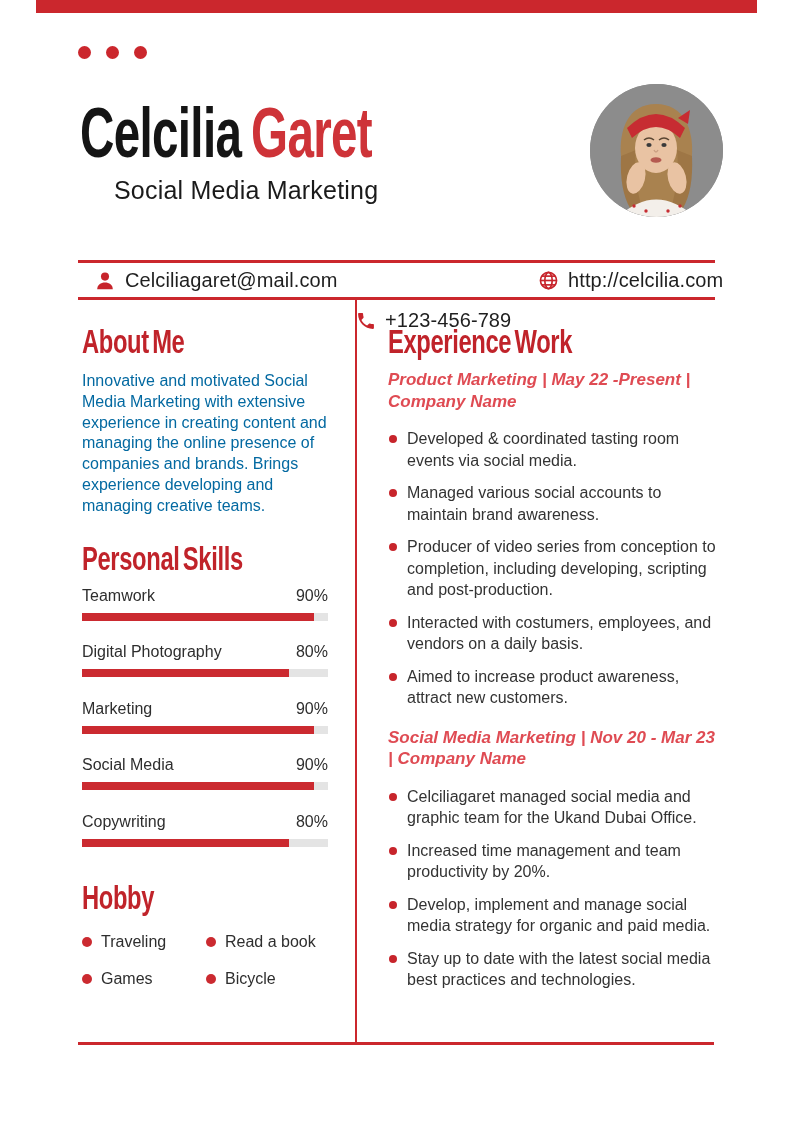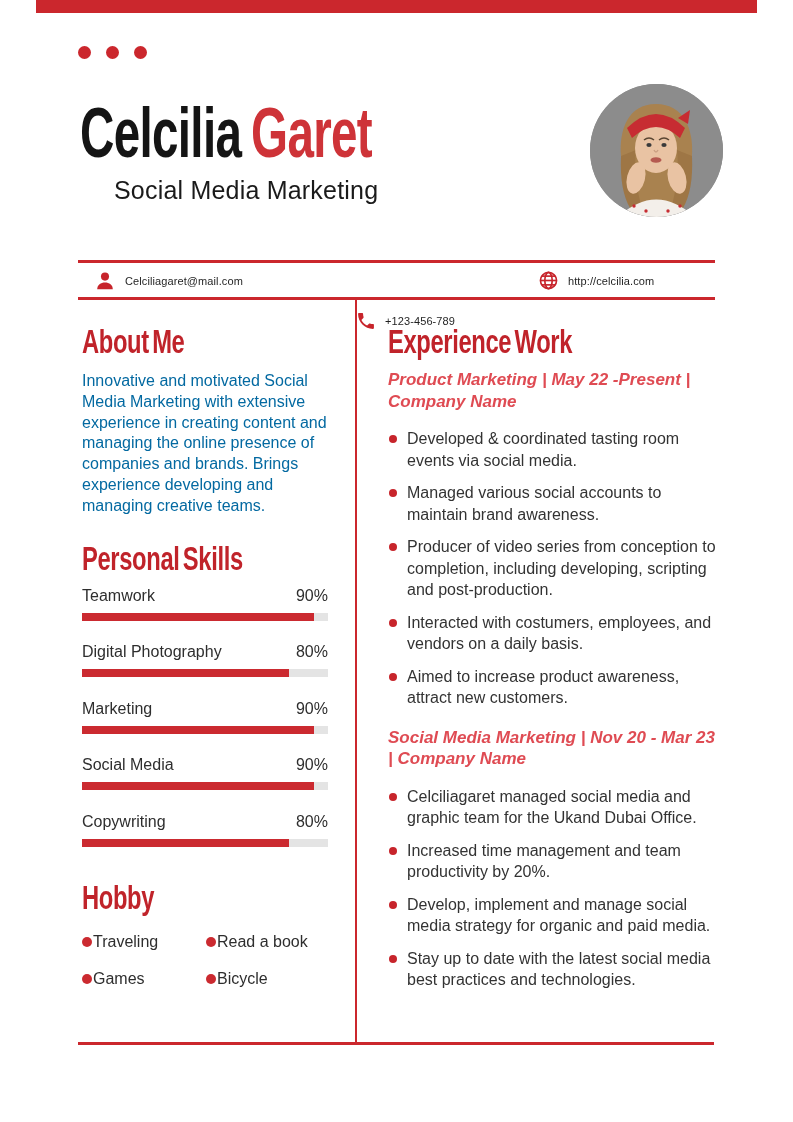--- a/index.html
+++ b/index.html
@@ -23,21 +23,21 @@
   }
   .photo{
     position:absolute;left:590px;top:84px;width:133px;height:133px;border-radius:50%;overflow:hidden;background:#8C8C8C;
   }
   .photo svg{display:block;}
   
   .c-line{position:absolute;left:78px;width:637px;height:3px;background:#CB272D;}
   .c-line.top{top:260px;}
   .c-line.bottom{top:297px;}
   .contact-item{position:absolute;top:266px;height:29px;display:flex;align-items:center;gap:9px;}
-  .contact-item .txt{font-size:11px;font-weight:500;color:#1f1f1f;letter-spacing:.1px;}
+  .contact-item .txt{font-size:20px;font-weight:500;color:#1f1f1f;letter-spacing:.1px;}
   .ci-email{left:94px;} .ci-phone{left:356px;margin-top:40px;} .ci-web{left:538px;}
   .cicon{display:flex;align-items:center;}
   
   .v-divider{position:absolute;left:355px;top:300px;width:2px;height:744px;background:#CB272D;}
   .bottom-line{position:absolute;left:78px;top:1042px;width:636px;height:3px;background:#CB272D;}
   
   .h-red{
     display:inline-block;font-weight:800;color:#C0232A;font-size:33px;line-height:31px;
     letter-spacing:-.5px;word-spacing:-4px;white-space:nowrap;
     transform:scaleX(0.72);transform-origin:left top;margin:0;
@@ -48,21 +48,21 @@
   .about-text{margin:14px 0 0 0;font-size:16px;line-height:20.8px;color:#0369a1;}
   .skills-head{margin-top:26px;}
   .skills-list{margin-top:12px;}
   .skill-row{height:56.5px;}
   .skill-line{display:flex;justify-content:space-between;align-items:baseline;font-size:16px;line-height:20px;color:#2E2E2E;}
   .skill-pct{color:#2E2E2E;}
   .skill-track{margin-top:7px;width:246px;height:8px;background:#E4E4E4;position:relative;}
   .skill-fill{position:absolute;left:0;top:0;height:8px;background:#CB2A30;}
   .hobby-head{margin-top:14px;}
   .hobby-grid{margin-top:20px;display:grid;grid-template-columns:124px auto;row-gap:19px;}
-  .hobby-item{display:flex;align-items:center;gap:1px;font-size:16px;color:#2E2E2E;}
+  .hobby-item{display:flex;align-items:center;gap:9px;font-size:16px;color:#2E2E2E;}
   .hobby-item .dot{width:10px;height:10px;border-radius:50%;background:#CB2A30;flex:0 0 auto;}
   
   .job-title{margin:12px 0 0 0;font-size:17px;line-height:21.5px;font-style:italic;font-weight:600;color:#DF4B53;}
   .job-bullets{margin:16px 0 0 0;padding:0;list-style:none;}
   .job-bullets li{position:relative;padding-left:19px;margin-bottom:11px;font-size:16px;line-height:21.5px;color:#333333;}
   .job-bullets li .bdot{position:absolute;left:1px;top:7px;width:8px;height:8px;border-radius:50%;background:#C7242B;}
   .job-block.second .job-title{margin-top:18px;}
 </style>
 </head>
 <body>

